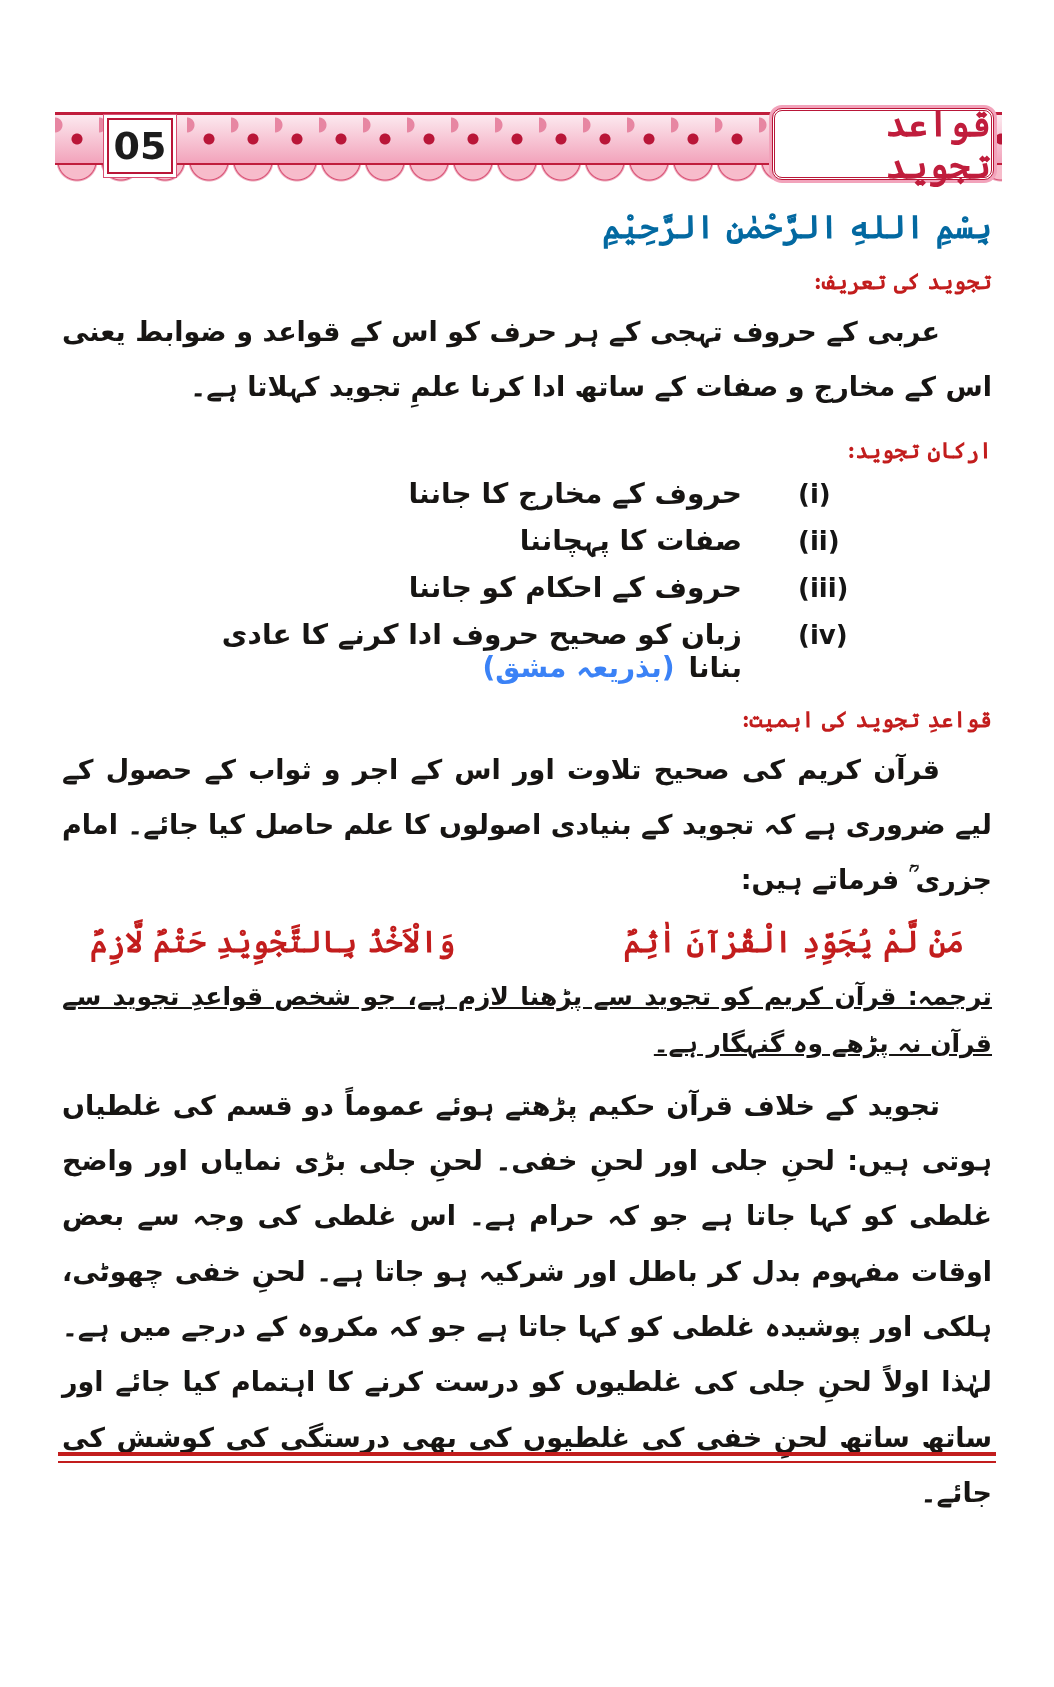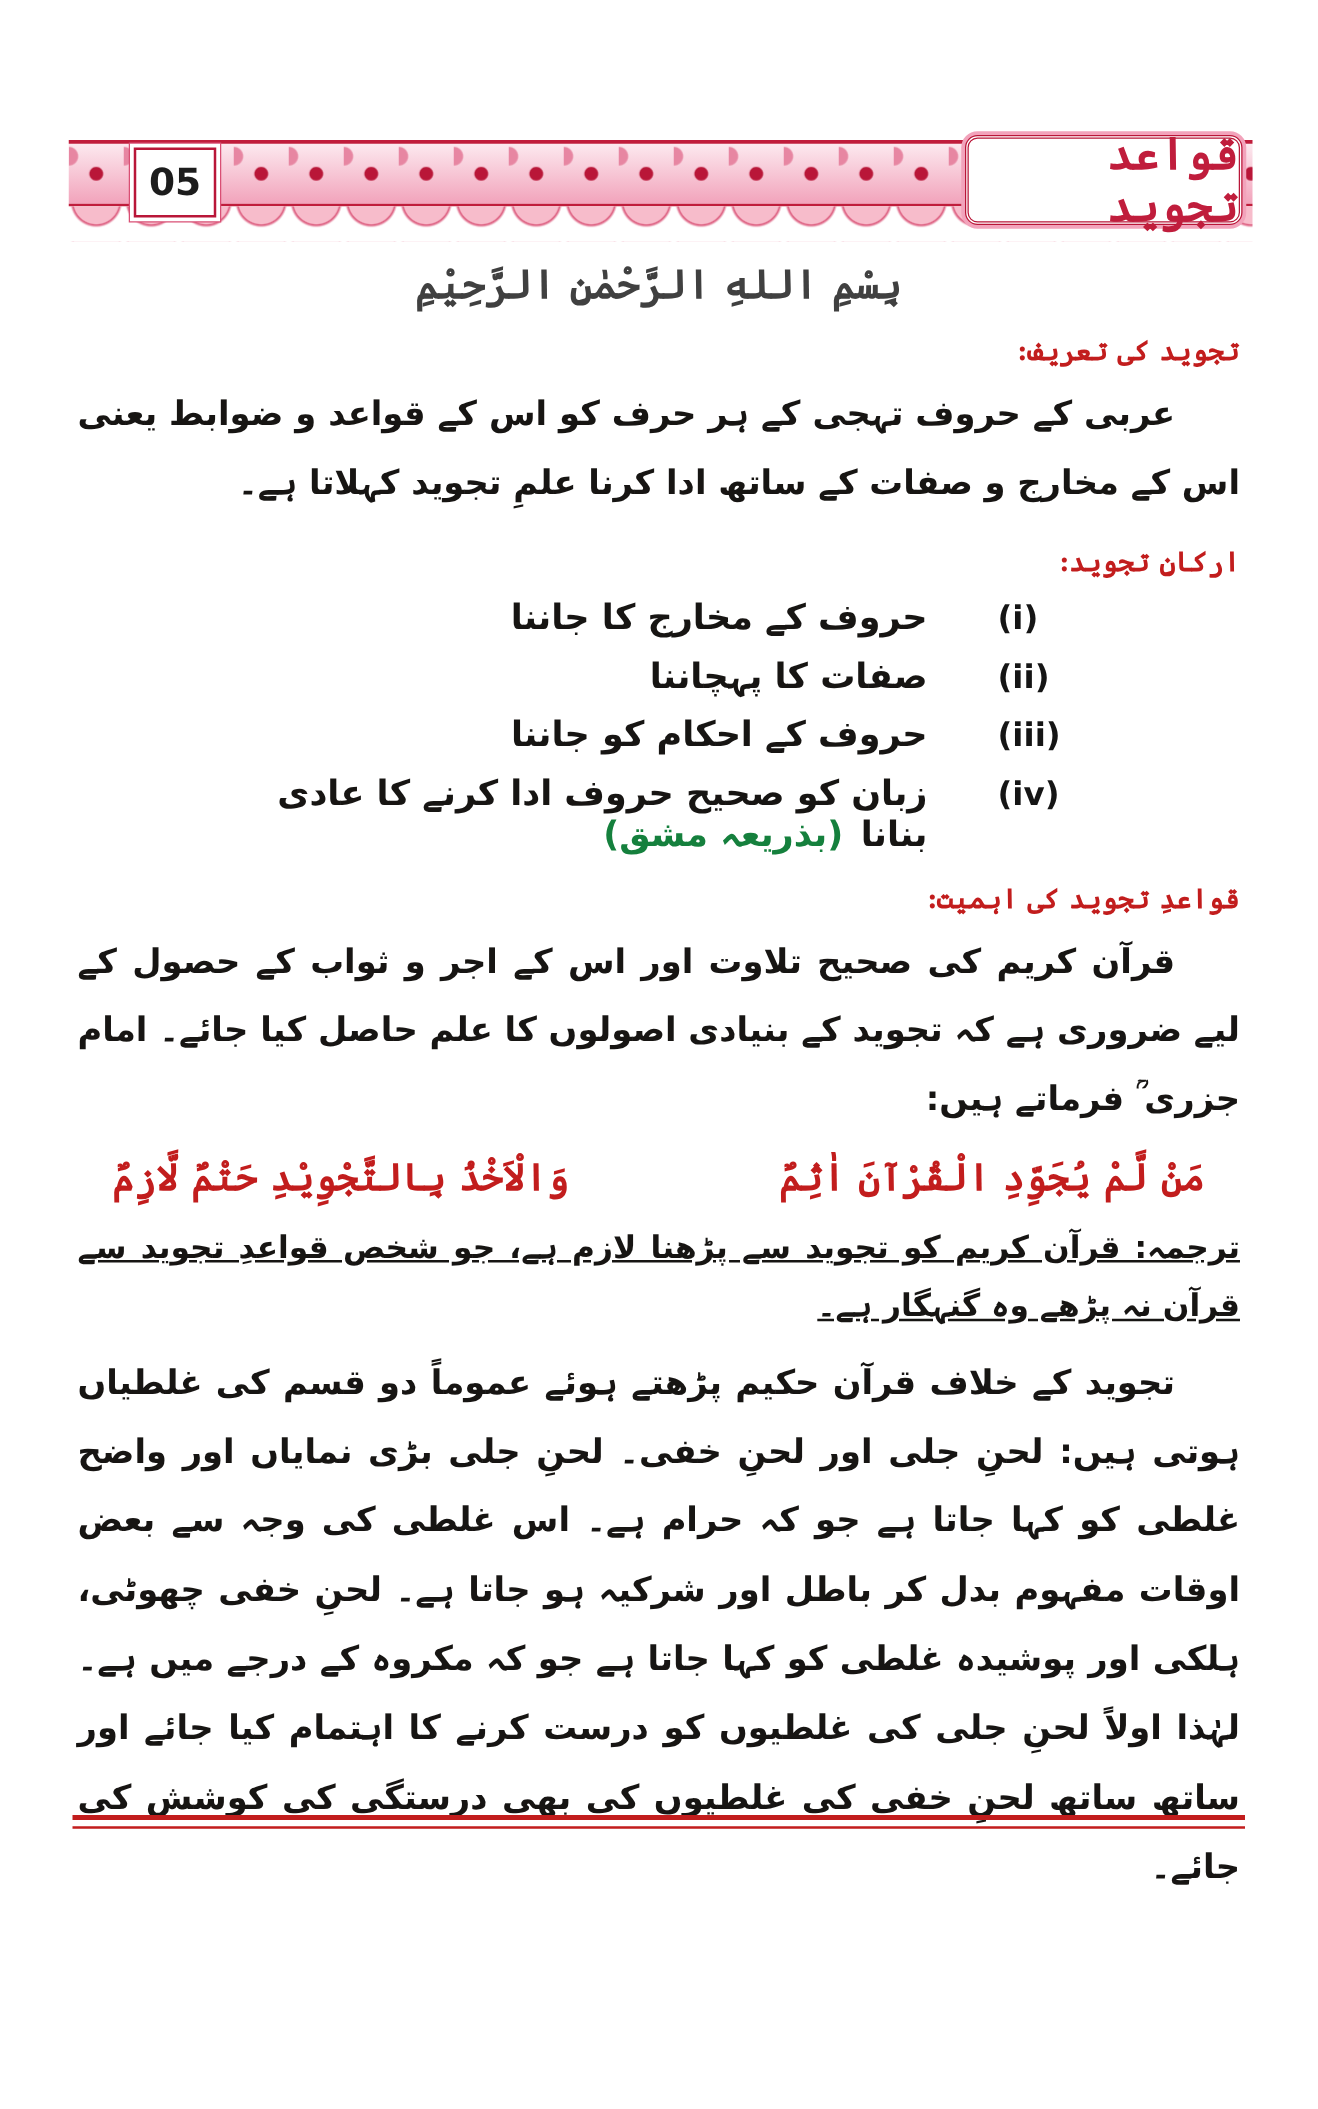--- a/index.html
+++ b/index.html
@@ -37,21 +37,21 @@
       radial-gradient(circle at 22px -4px, #f7bccb 18px, #d94f74 19px, rgba(217,79,116,0) 21px) 0 0/44px 28px repeat-x;
   }
   .page-number-box{
     position:absolute;
     top:6px; left:52px;
     width:62px; height:52px;
     background:#ffffff;
     border:2px solid #b91638;
     box-shadow:0 0 0 3px #ffffff, 0 0 0 4px #d94f74;
     display:flex;align-items:center;justify-content:center;
-    font-size:30px;font-weight:bold;color:#1c1c1c;
+    font-size:38px;font-weight:bold;color:#1c1c1c;
     font-family:"DejaVu Sans",sans-serif;
   }
   .title-ornament{
     position:absolute;
     top:-4px; right:8px;
     width:216px; height:66px;
     background:#ffffff;
     border:3px double #b91638;
     border-radius:10px;
     box-shadow:0 0 0 3px #f2a3bb;
@@ -64,24 +64,23 @@
     font-size:36px;
     font-family:"DejaVu Serif",serif;
   }
   
   .content{
     position:relative;
     padding:208px 62px 0 62px;
     direction:rtl;
   }
   .bismillah{
-    text-align:center;
     font-size:32px;
     font-weight:bold;
-    color:#404040;
+    color:#0369a1;
     margin:0 0 18px 0;
     font-family:"DejaVu Serif",serif;
   }
   .red-heading{
     color:#c21d1d;
     font-weight:bold;
     font-size:22px;
     text-align:right;
     margin:22px 0 10px 0;
     font-family:"DejaVu Serif",serif;
@@ -105,21 +104,21 @@
     font-size:28px;
     font-weight:bold;
   }
   .arkan-num{
     direction:ltr;
     min-width:64px;
     text-align:left;
     font-size:26px;
     color:#151515;
   }
-  .arkan-note{color:#15803d;margin-right:14px;}
+  .arkan-note{color:#3b82f6;margin-right:14px;}
   
   .couplet{
     display:flex;
     justify-content:space-between;
     padding:4px 28px;
     margin:12px 0 10px 0;
     color:#c21d1d;
     font-weight:bold;
     font-size:30px;
     font-family:"DejaVu Serif",serif;

